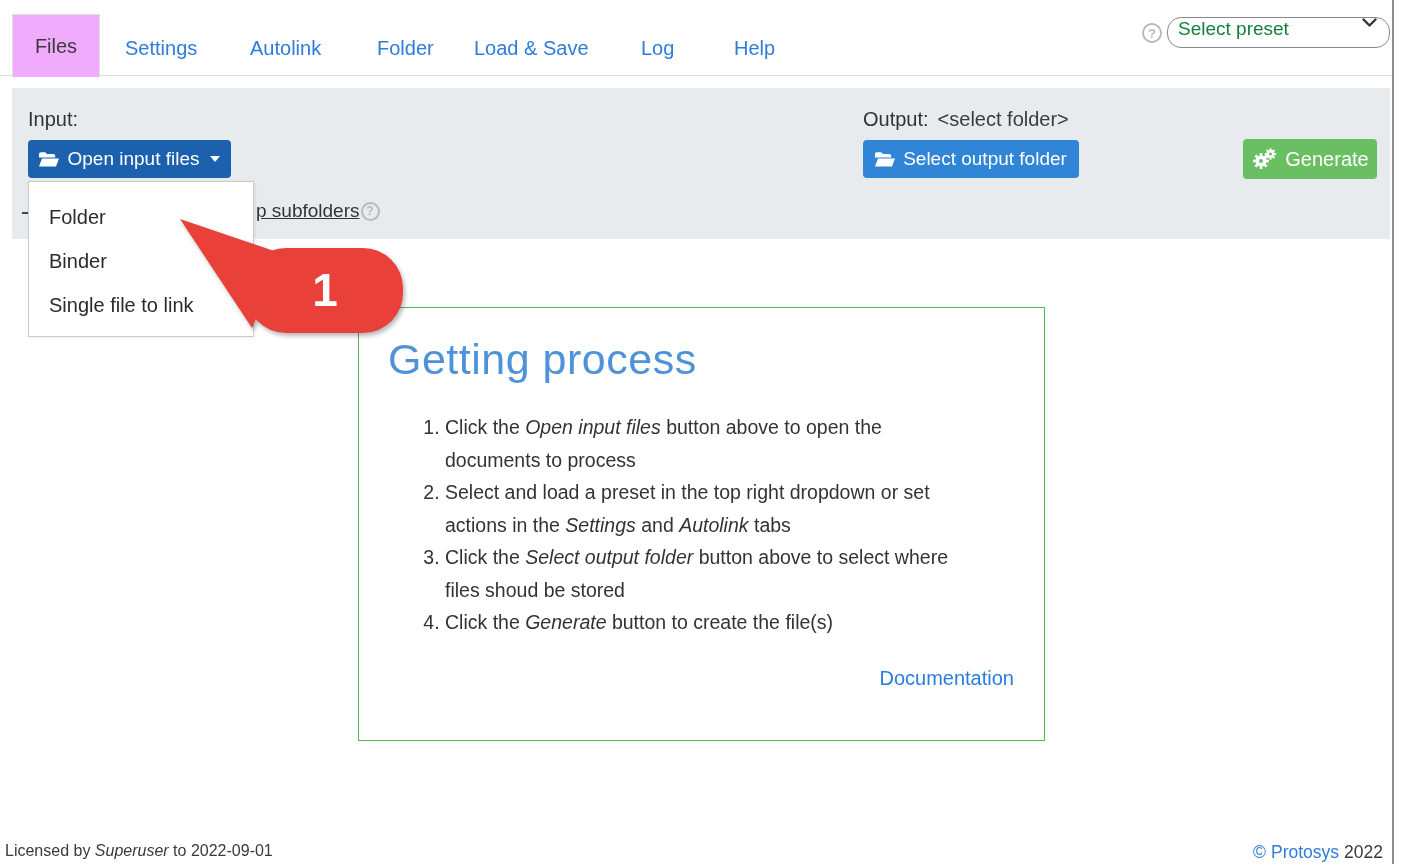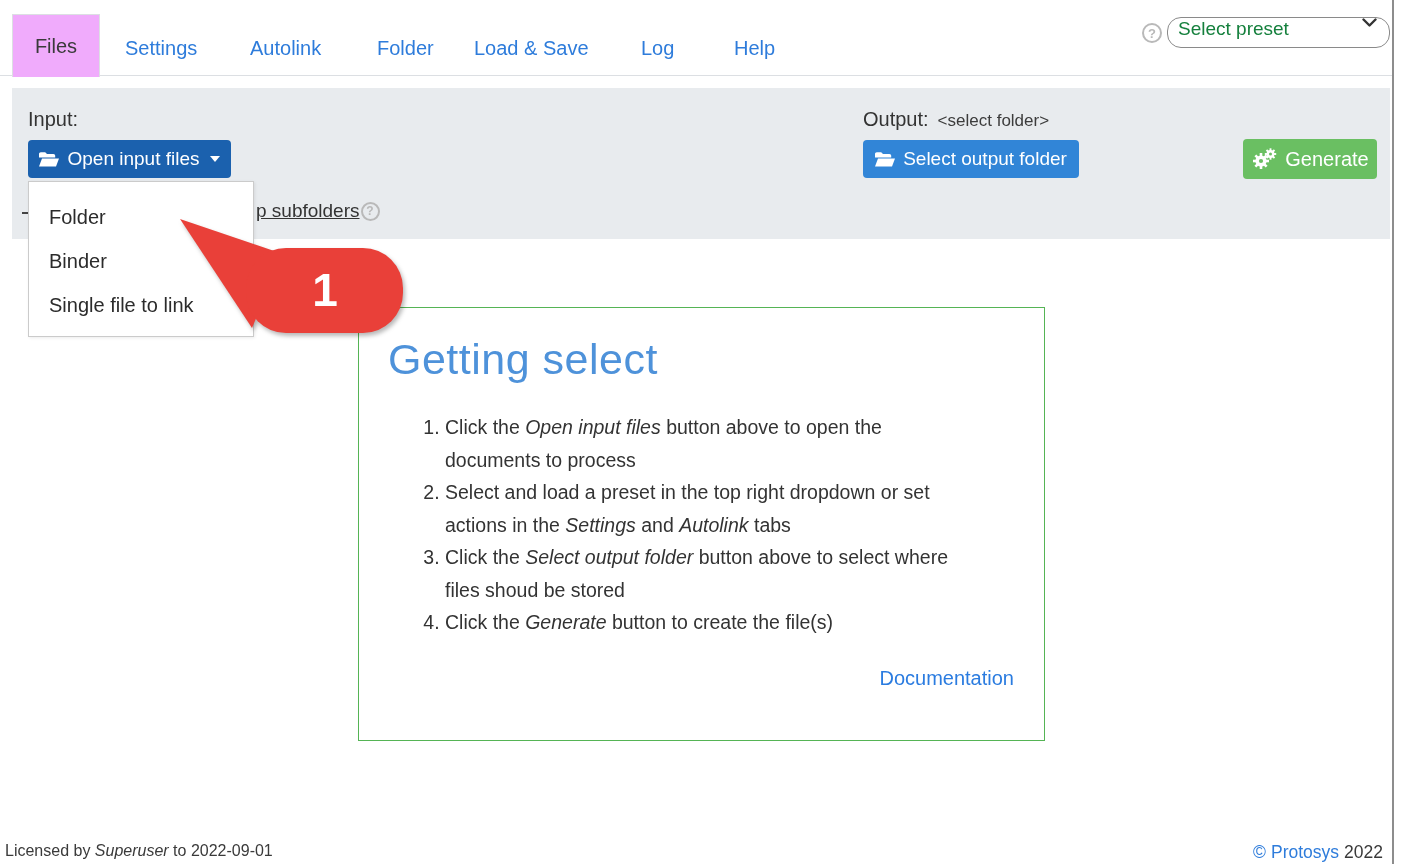--- a/index.html
+++ b/index.html
@@ -23,21 +23,21 @@
     color:#b9b9b9;font-weight:bold;font-size:13px;
     display:flex;align-items:center;justify-content:center;background:#fff;}
   .preset-select{left:1167px;top:17px;width:223px;height:31px;background:#fff;
     border:1px solid #8a8a8a;border-radius:14px;display:flex;align-items:flex-start;
     padding:0 12px 0 10px;font-size:19px;color:#15803d;cursor:pointer;}
   .preset-select .lbl{flex:1;}
 
   
   .band{left:12px;top:88px;width:1378px;height:151px;background:#e8ebee;z-index:1;}
   .io-label{font-size:20px;color:#333;z-index:2;}
-  .out-value{font-size:17px;color:#3c3c3c;margin-left:9px;}
+  .out-value{font-size:20px;color:#3c3c3c;margin-left:9px;}
   .btn{display:flex;align-items:center;justify-content:center;gap:8px;
     color:#fff;border-radius:4px;cursor:pointer;z-index:2;border:none;}
   .btn-open{left:28px;top:140px;width:203px;height:38px;background:#1b61ae;font-size:19px;}
   .btn-output{left:863px;top:140px;width:216px;height:38px;background:#3185d7;font-size:19px;}
   .btn-generate{left:1243px;top:139px;width:134px;height:40px;background:#6abf62;font-size:20px;}
   .caret-down{width:0;height:0;border-left:5px solid transparent;border-right:5px solid transparent;
     border-top:6px solid #fff;margin-left:2px;}
 
   .subfolders{left:256px;top:200px;display:flex;align-items:center;gap:1px;z-index:2;}
   .subfolders .txt{font-size:19px;color:#333;text-decoration:underline;cursor:pointer;}
@@ -151,21 +151,21 @@
     <span>Generate</span>
   </div>
 
   <div class="abs menu">
     <div class="menu-item">Folder</div>
     <div class="menu-item">Binder</div>
     <div class="menu-item">Single file to link</div>
   </div>
 
   <div class="abs panel">
-    <div class="abs panel-title">Getting select</div>
+    <div class="abs panel-title">Getting process</div>
     <div class="abs steps">
       <ol>
         <li><span>Click the </span><em>Open input files</em><span> button above to open the documents to process</span></li>
         <li><span>Select and load a preset in the top right dropdown or set actions in the </span><em>Settings</em><span> and </span><em>Autolink</em><span> tabs</span></li>
         <li><span>Click the </span><em>Select output folder</em><span> button above to select where files shoud be stored</span></li>
         <li><span>Click the </span><em>Generate</em><span> button to create the file(s)</span></li>
       </ol>
     </div>
     <span class="abs doc-link">Documentation</span>
   </div>

